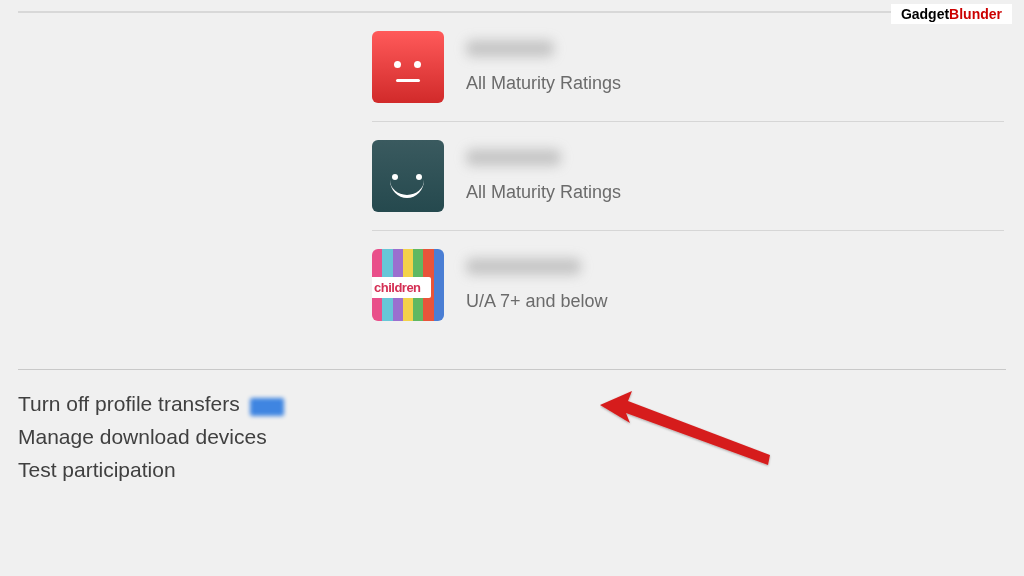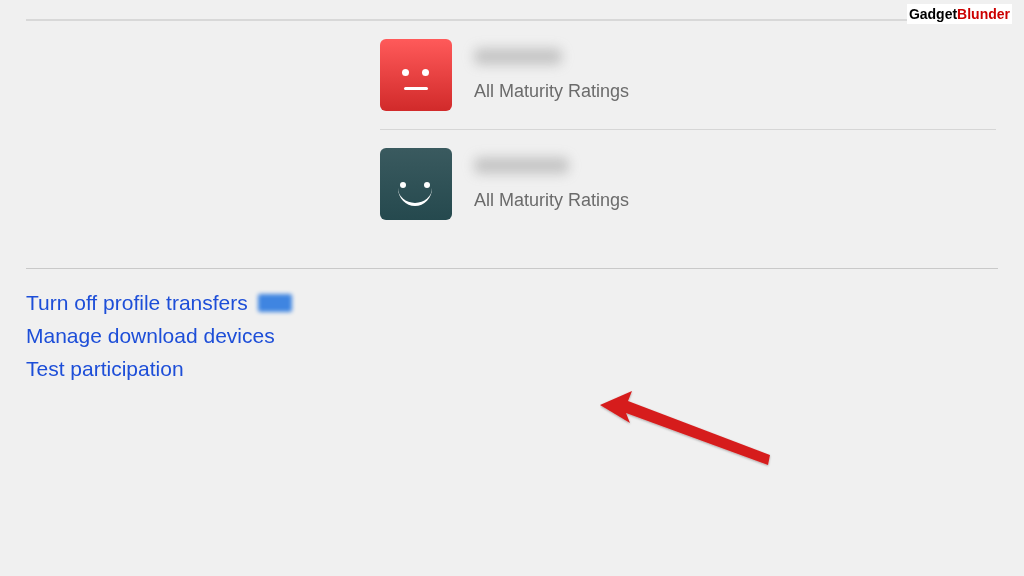--- a/index.html
+++ b/index.html
@@ -9,29 +9,29 @@
       width: 1024px;
       height: 576px;
       overflow: hidden;
       position: relative;
     }
     .watermark {
       position: absolute;
       top: 4px;
       right: 12px;
       background: #fff;
-      padding: 2px 2px;
+      padding: 2px 10px;
       font-weight: bold;
       font-size: 14px;
       z-index: 100;
     }
     .watermark .g { color: #000; }
     .watermark .b { color: #c00; }
     .container {
-      padding: 8px;
+      padding: 0;
     }
     .top-divider {
       border-top: 2px solid #d8d8d8;
       margin: 11px 18px 0 18px;
     }
     .profiles {
       margin-left: 372px;
       margin-right: 20px;
     }
     .profile-row {
@@ -143,25 +143,25 @@
       color: #8a8a8a;
       font-size: 22px;
       letter-spacing: 0.5px;
     }
     .links {
       display: flex;
       flex-direction: column;
       gap: 9px;
     }
     .link {
-      color: #1d4ed8;
+      color: #404040;
       font-size: 21px;
       text-decoration: none;
       display: inline-flex;
-      align-items: center;
+      align-items: flex-end;
       gap: 10px;
       position: relative;
     }
     .new-badge {
       display: inline-block;
       background: #2c7ae0;
       color: #fff;
       font-size: 11px;
       font-weight: bold;
       padding: 2px 7px;
@@ -215,20 +215,36 @@
             <div class="eye r"></div>
             <div class="smile"></div>
         </div>
       </div>
       <div class="profile-info">
         <div class="profile-name name-w2"></div>
         <div class="profile-rating">All Maturity Ratings</div>
       </div>
     </div>
 
+    <div class="profile-row">
+      <div class="avatar avatar-children">
+        <div class="stripe s1"></div>
+          <div class="stripe s2"></div>
+          <div class="stripe s3"></div>
+        <div class="stripe s4"></div>
+          <div class="stripe s5"></div>
+          <div class="stripe s6"></div>
+        <div class="stripe s7"></div>
+        <div class="children-label">children</div>
+      </div>
+      <div class="profile-info">
+        <div class="profile-name name-w3"></div>
+        <div class="profile-rating">U/A 7+ and below</div>
+      </div>
+    </div>
 
   </div>
 
   <div class="section-divider"></div>
 
   <div class="settings-section">
     <div class="links">
       <a href="#" class="link">
         <span>Turn off profile transfers</span>
         <span class="new-badge"></span>

